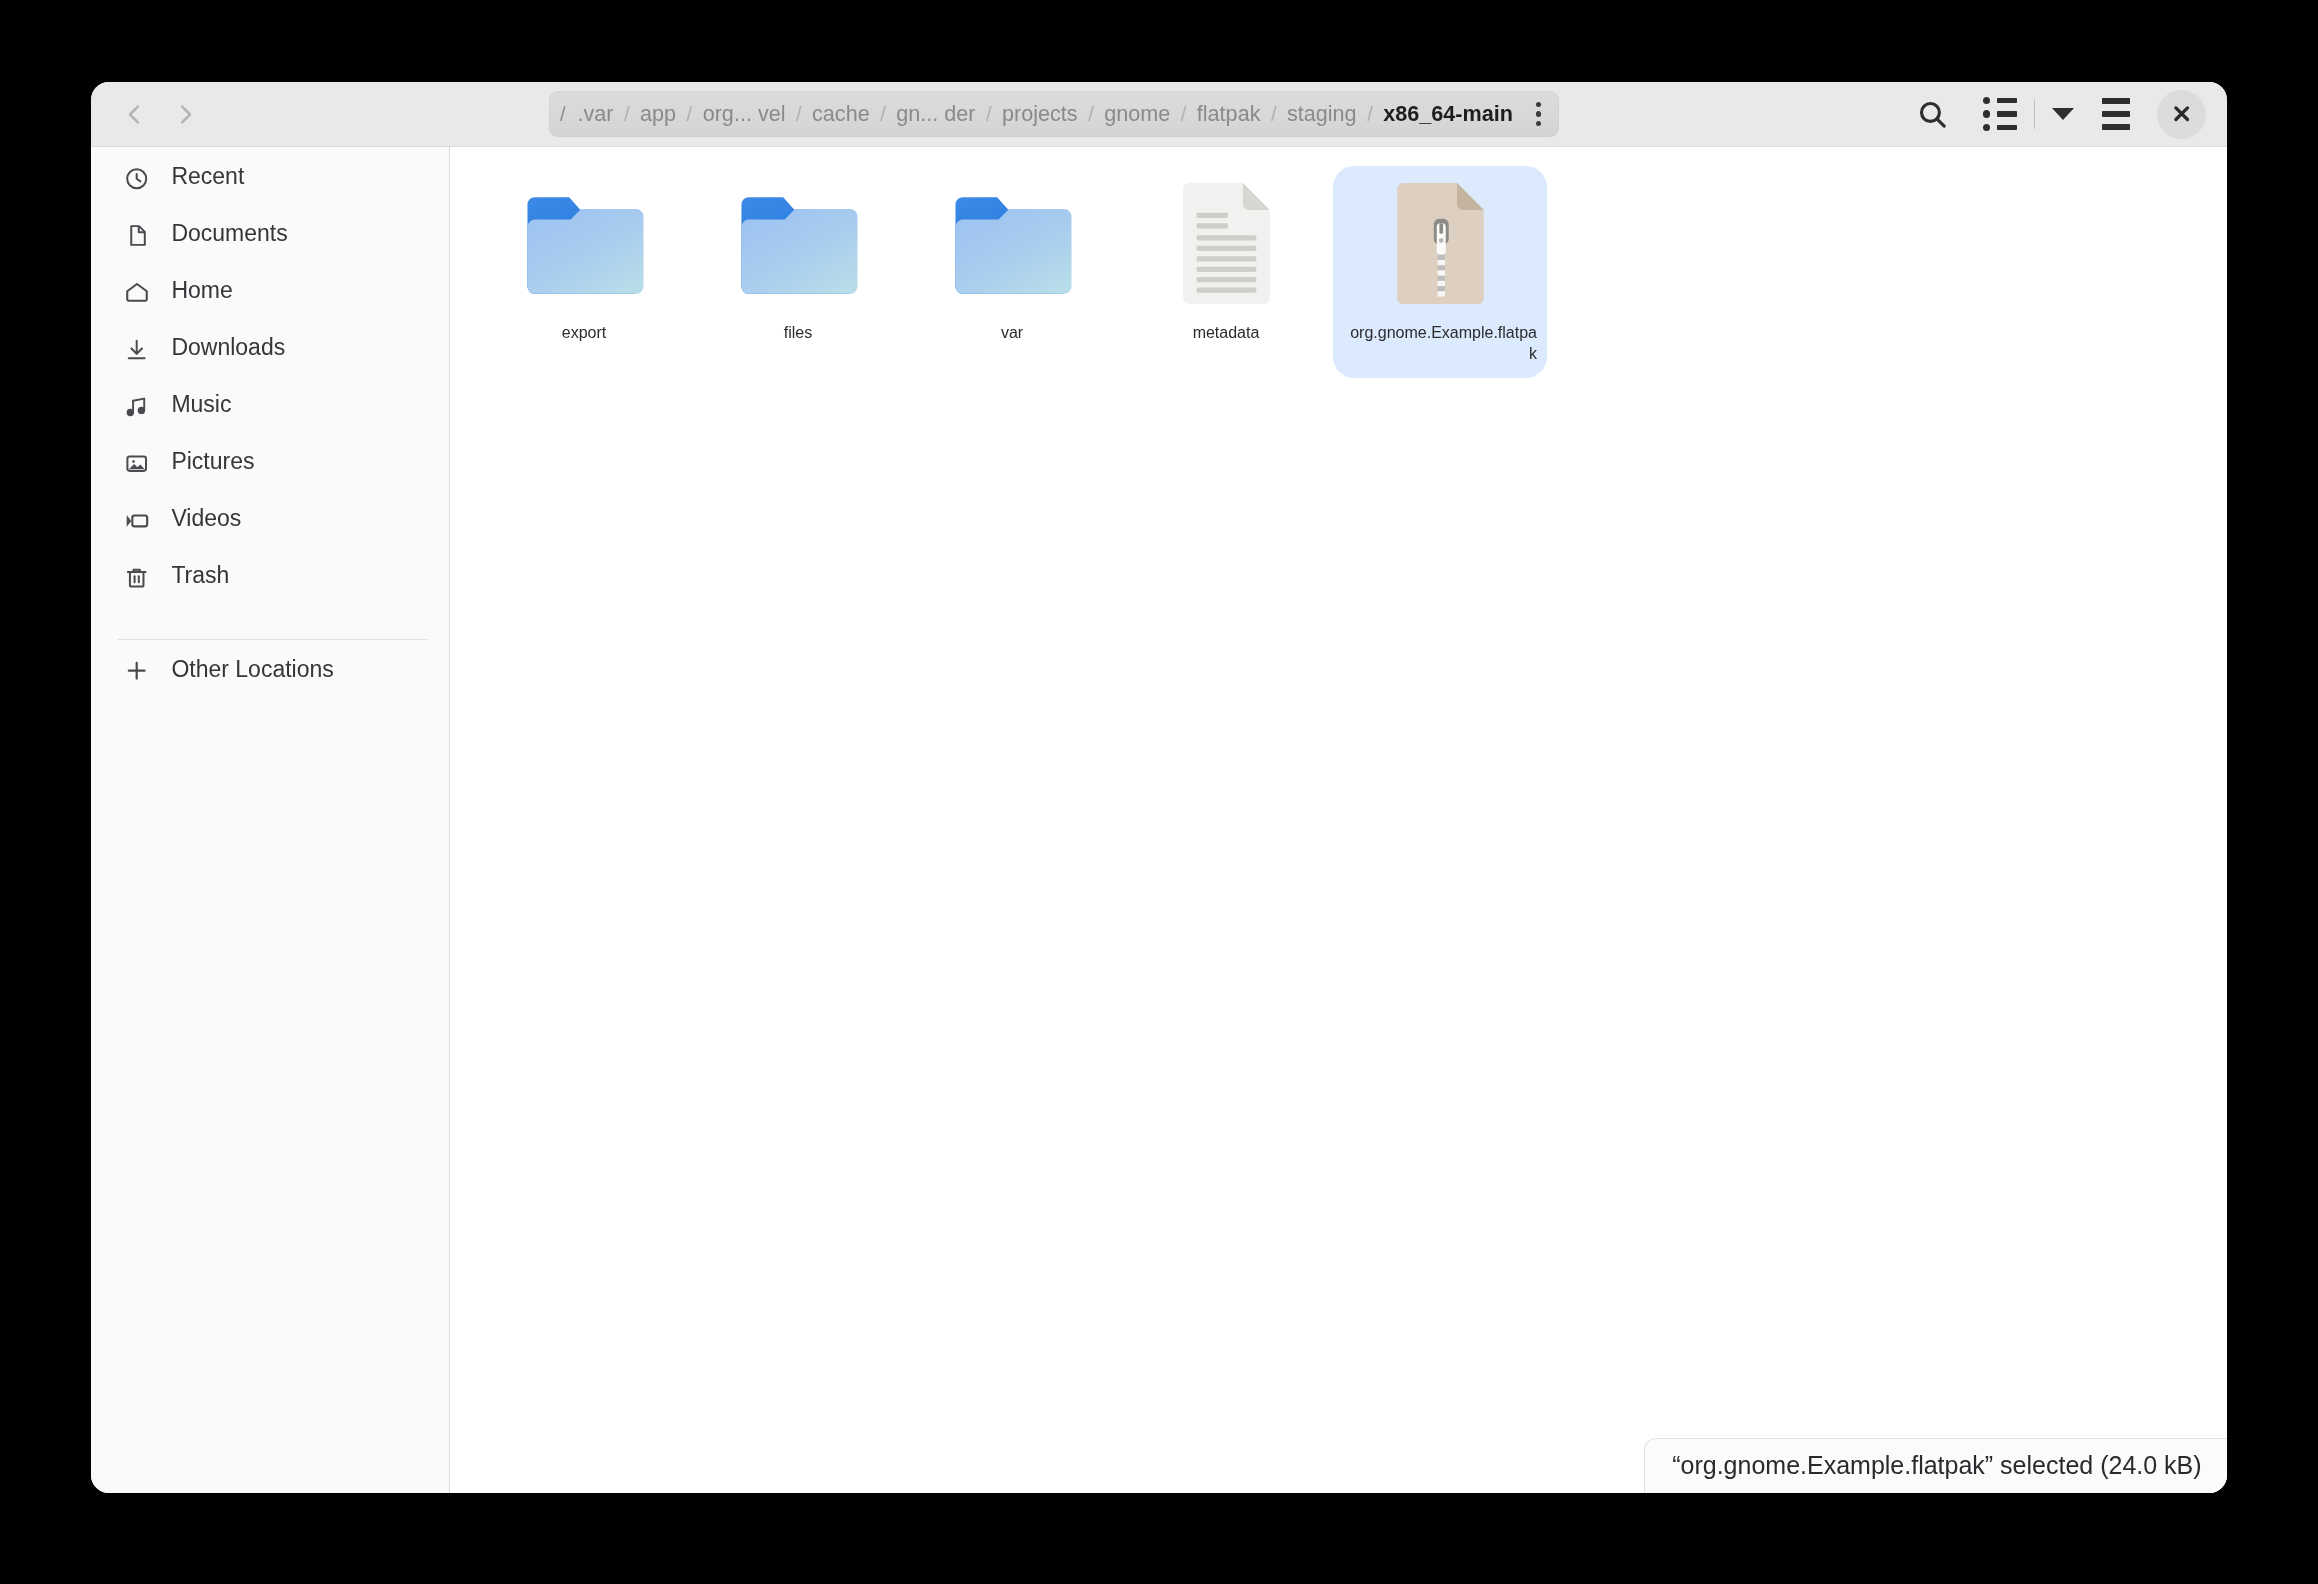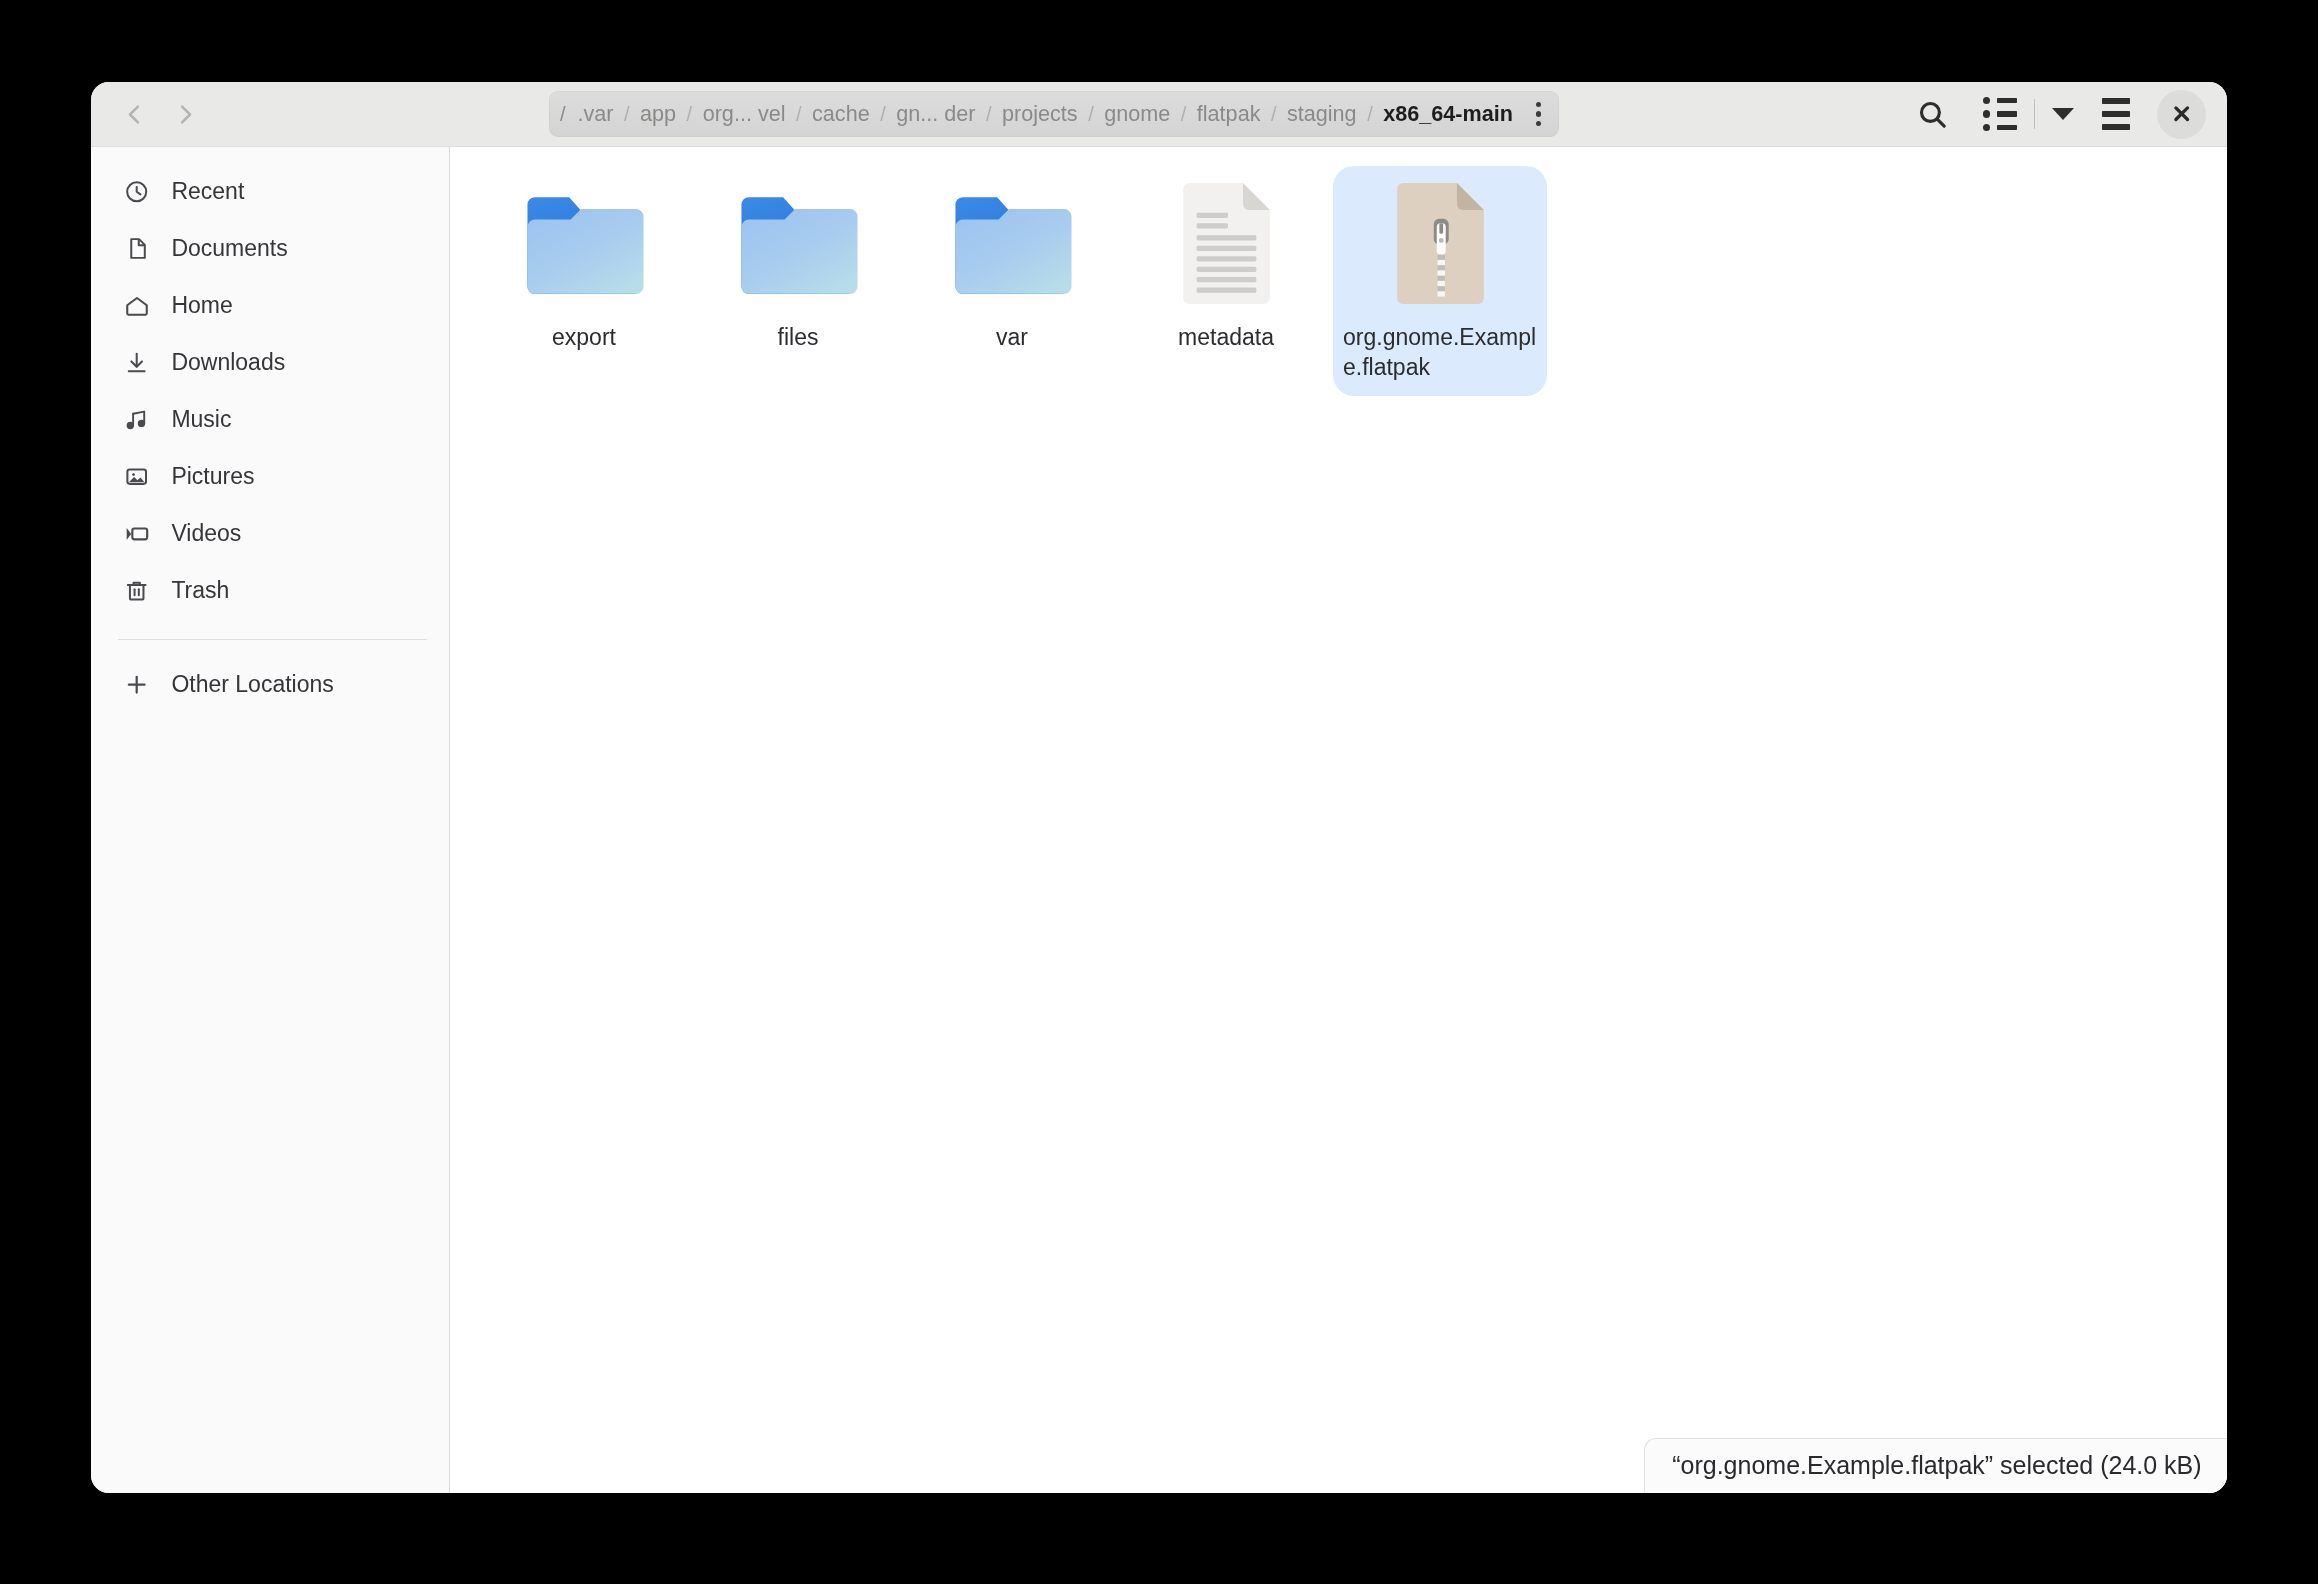--- a/index.html
+++ b/index.html
@@ -167,21 +167,21 @@
     width: 359px;
     min-width: 359px;
     background: #fafafa;
     border-right: 0.7px solid #dcdcdc;
     border-top: 0.7px solid #dcdcdc;
     padding-top: 16.4px;
     overflow: hidden;
   }
   .side-item {
     display: flex;
-    align-items: center;
+    align-items: flex-start;
     height: 57px;
     padding-left: 31px;
     gap: 19.4px;
   }
   .side-icon {
     width: 30px;
     height: 30px;
     display: flex;
     align-items: center;
     justify-content: center;
@@ -226,23 +226,23 @@
 
   .icon-box {
     width: 131px;
     height: 131px;
     display: flex;
     align-items: center;
     justify-content: center;
     margin-bottom: 13.4px;
   }
   .file-label {
-    font-size: 23px;
+    font-size: 16px;
     color: #2c2c30;
-    text-align: left;
+    text-align: right;
     line-height: 1.3;
     word-break: break-word;
     max-width: 194px;
   }
 
   
   #statusbar {
     position: absolute;
     right: 0;
     bottom: 0;

